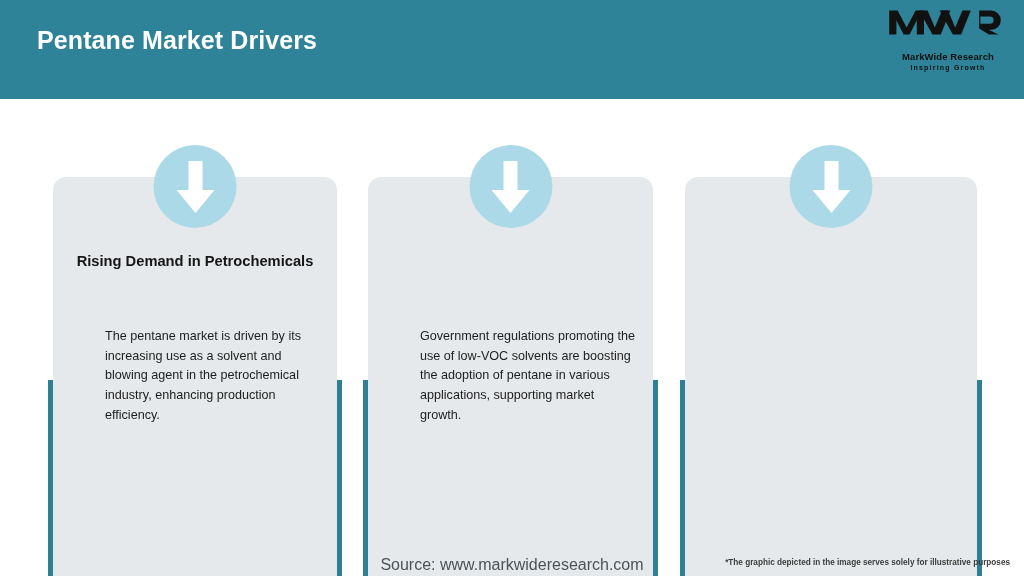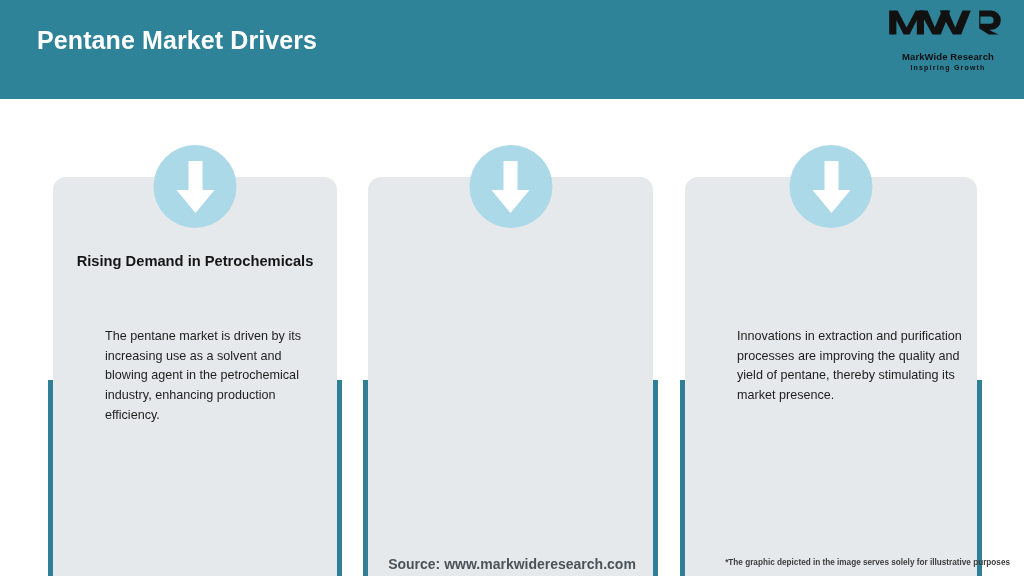--- a/index.html
+++ b/index.html
@@ -143,22 +143,22 @@
     margin-left: 30px;
   }
 
   
   #footer-source {
     position: absolute;
     left: 0;
     top: 556px;
     width: 1024px;
     text-align: center;
-    font-size: 14px;
-    font-weight: bold;
+    font-size: 16px;
+    font-weight: normal;
     color: #4b5358;
   }
   #footer-disclaimer {
     position: absolute;
     right: 14px;
     top: 558px;
     font-size: 8.2px;
     font-weight: bold;
     color: #3c3c3c;
     white-space: nowrap;
@@ -204,29 +204,29 @@
   </div>
 
   <div class="card-group" style="left:363px; width:295px;">
     <div class="bracket"></div>
     <div class="card"></div>
     <div class="icon-circle">
       <svg width="44" height="56" viewBox="0 0 44 56" aria-hidden="true">
         <polygon points="15,2 29,2 29,31 41,31 22,54 3,31 15,31" fill="#ffffff"></polygon>
       </svg>
     </div>
+    <div class="card-body">Government regulations promoting the use of low-VOC solvents are boosting the adoption of pentane in various applications, supporting market growth.</div>
   </div>
 
   <div class="card-group" style="left:680px; width:302px;">
     <div class="bracket"></div>
     <div class="card"></div>
     <div class="icon-circle">
       <svg width="44" height="56" viewBox="0 0 44 56" aria-hidden="true">
         <polygon points="15,2 29,2 29,31 41,31 22,54 3,31 15,31" fill="#ffffff"></polygon>
       </svg>
     </div>
-    <div class="card-body">Innovations in extraction and purification processes are improving the quality and yield of pentane, thereby stimulating its market presence.</div>
   </div>
 
 </div>
 
 <div id="footer-source">Source: www.markwideresearch.com</div>
 <div id="footer-disclaimer">*The graphic depicted in the image serves solely for illustrative purposes</div>
 
 </body></html>

